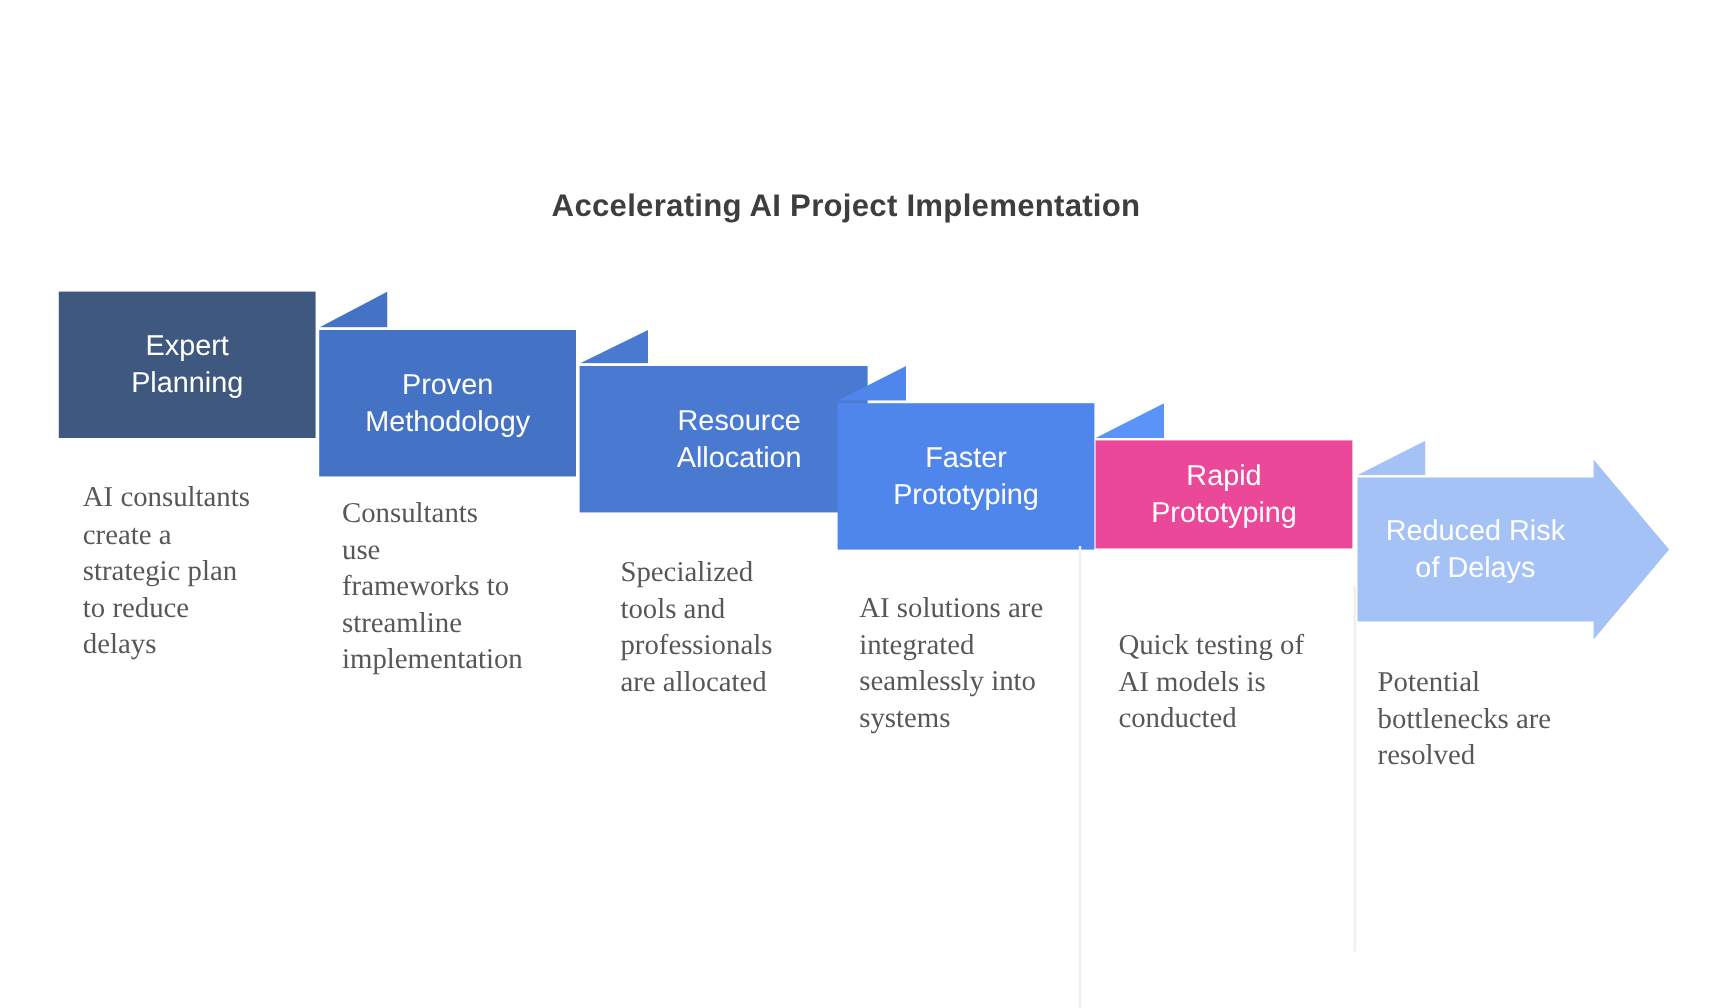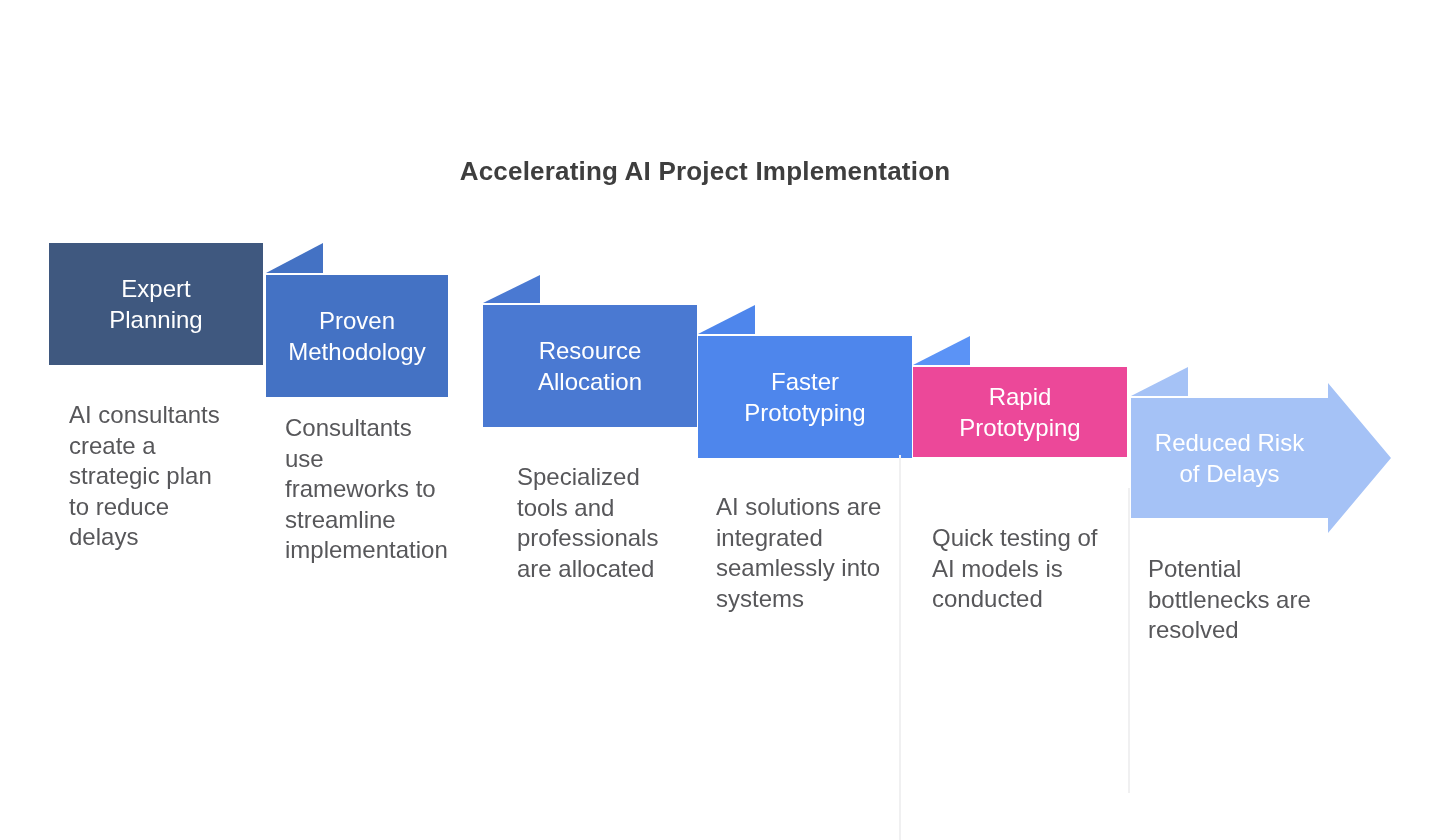--- a/index.html
+++ b/index.html
@@ -28,20 +28,21 @@
   }
   .step-fold{
     position:absolute;
     clip-path:polygon(0 100%,100% 0,100% 100%);
   }
   .step-desc{
     position:absolute;
     font-size:24px;line-height:30.5px;
     color:#57575a;
     white-space:nowrap;
+    font-family:Liberation Serif, serif;
   }
   .artifact-line{
     position:absolute;
     width:2px;
     background:#f0f0f1;
   }
 </style>
 </head>
 <body>
 
@@ -53,33 +54,33 @@
         <div>Planning</div>
       </div>
       <div class="step-desc" style="left: 69px; top: 400px;">
         <div>AI consultants</div>
         <div>create a</div>
         <div>strategic plan</div>
         <div>to reduce</div>
         <div>delays</div>
       </div>
       <div class="step-fold" style="left: 266px; top: 243px; width: 57px; height: 30px; background: rgb(68, 114, 196);"></div>
-      <div class="step-box" style="background: rgb(68, 114, 196); left: 266px; top: 275px; width: 182px; height: 122px;">
+      <div class="step-box" style="background: rgb(68, 114, 196); left: 266px; top: 275px; width: 214px; height: 122px;">
         <div>Proven</div>
         <div>Methodology</div>
       </div>
       <div class="step-desc" style="left: 285px; top: 413px;">
         <div>Consultants</div>
         <div>use</div>
         <div>frameworks to</div>
         <div>streamline</div>
         <div>implementation</div>
       </div>
       <div class="step-fold" style="left: 483px; top: 275px; width: 57px; height: 28px; background: rgb(74, 121, 210);"></div>
-      <div class="step-box" style="background: rgb(74, 121, 210); left: 483px; top: 305px; width: 214px; height: 122px;">
+      <div class="step-box" style="background: rgb(74, 121, 210); left: 483px; top: 305px; width: 214px; height: 122px; padding-left: 26px;">
         <div>Resource</div>
         <div>Allocation</div>
       </div>
       <div class="step-desc" style="left: 517px; top: 462px;">
         <div>Specialized</div>
         <div>tools and</div>
         <div>professionals</div>
         <div>are allocated</div>
       </div>
       <div class="step-fold" style="left: 698px; top: 305px; width: 57px; height: 29px; background: rgb(78, 134, 236);"></div>

